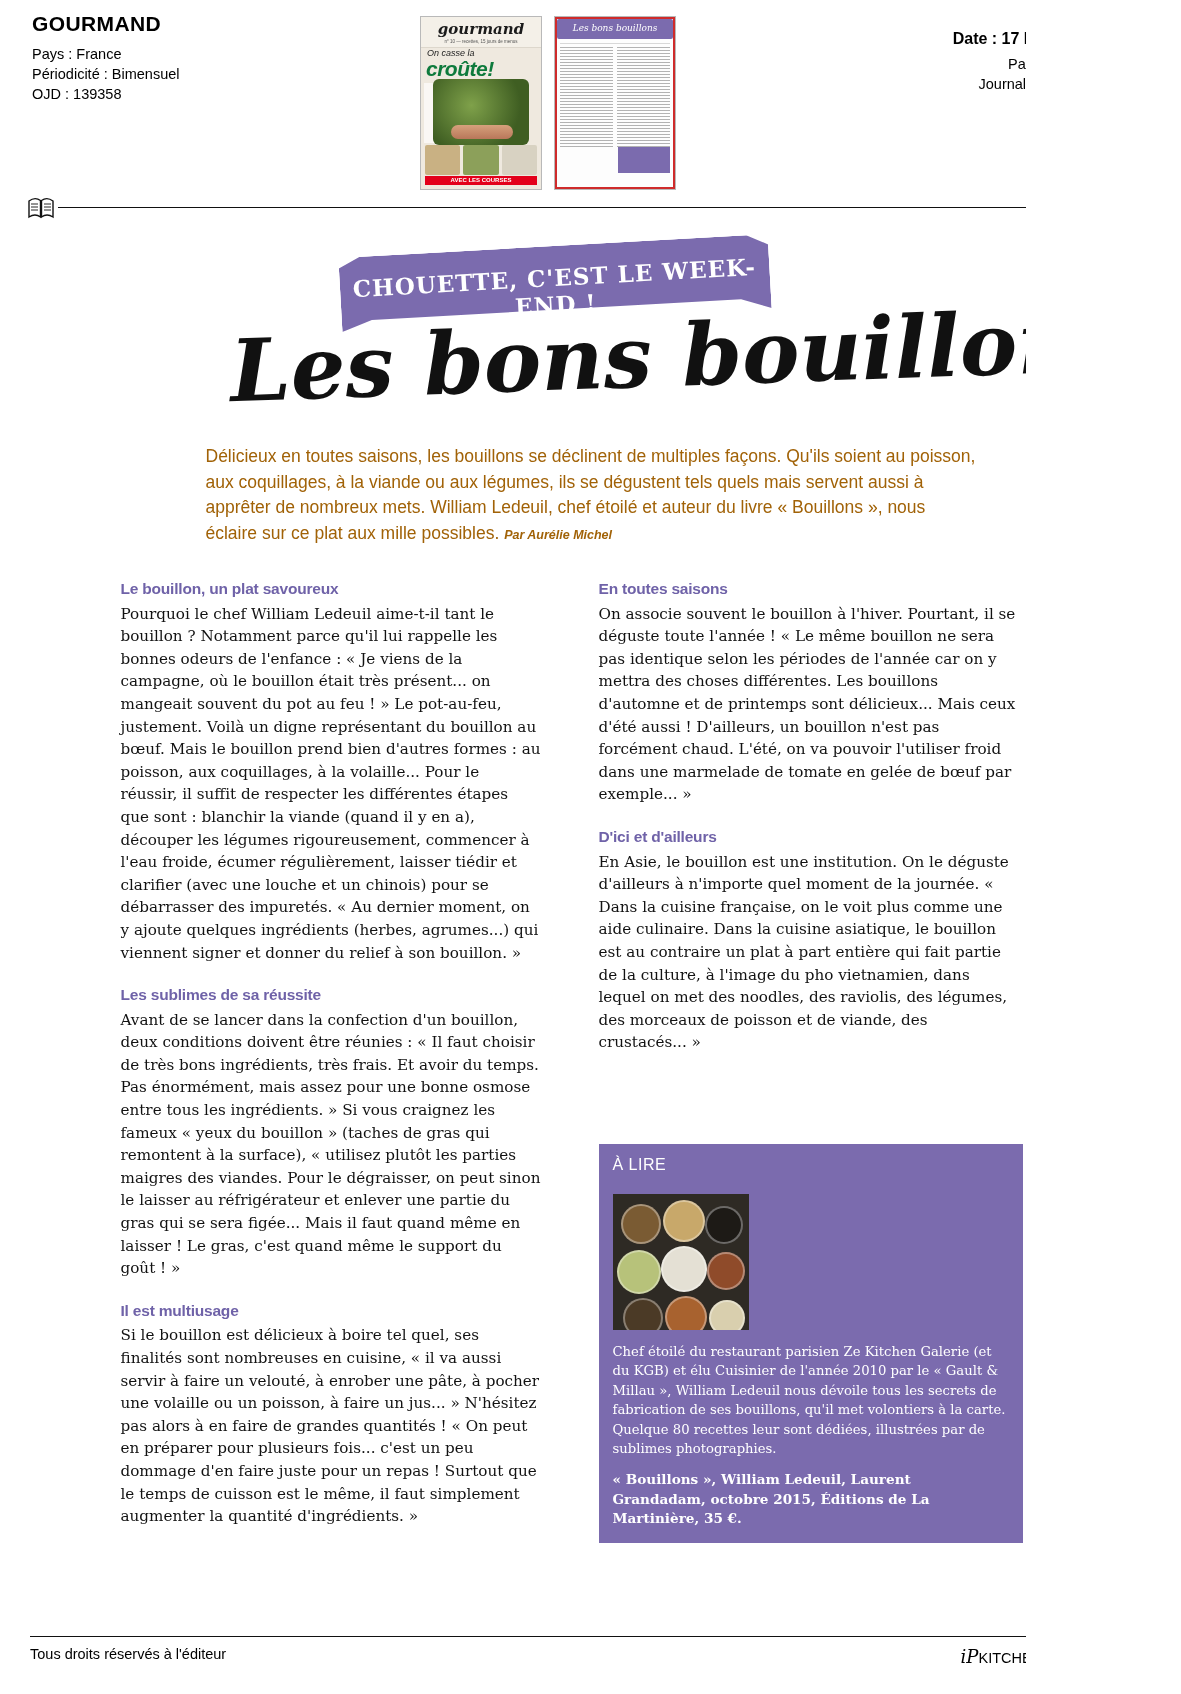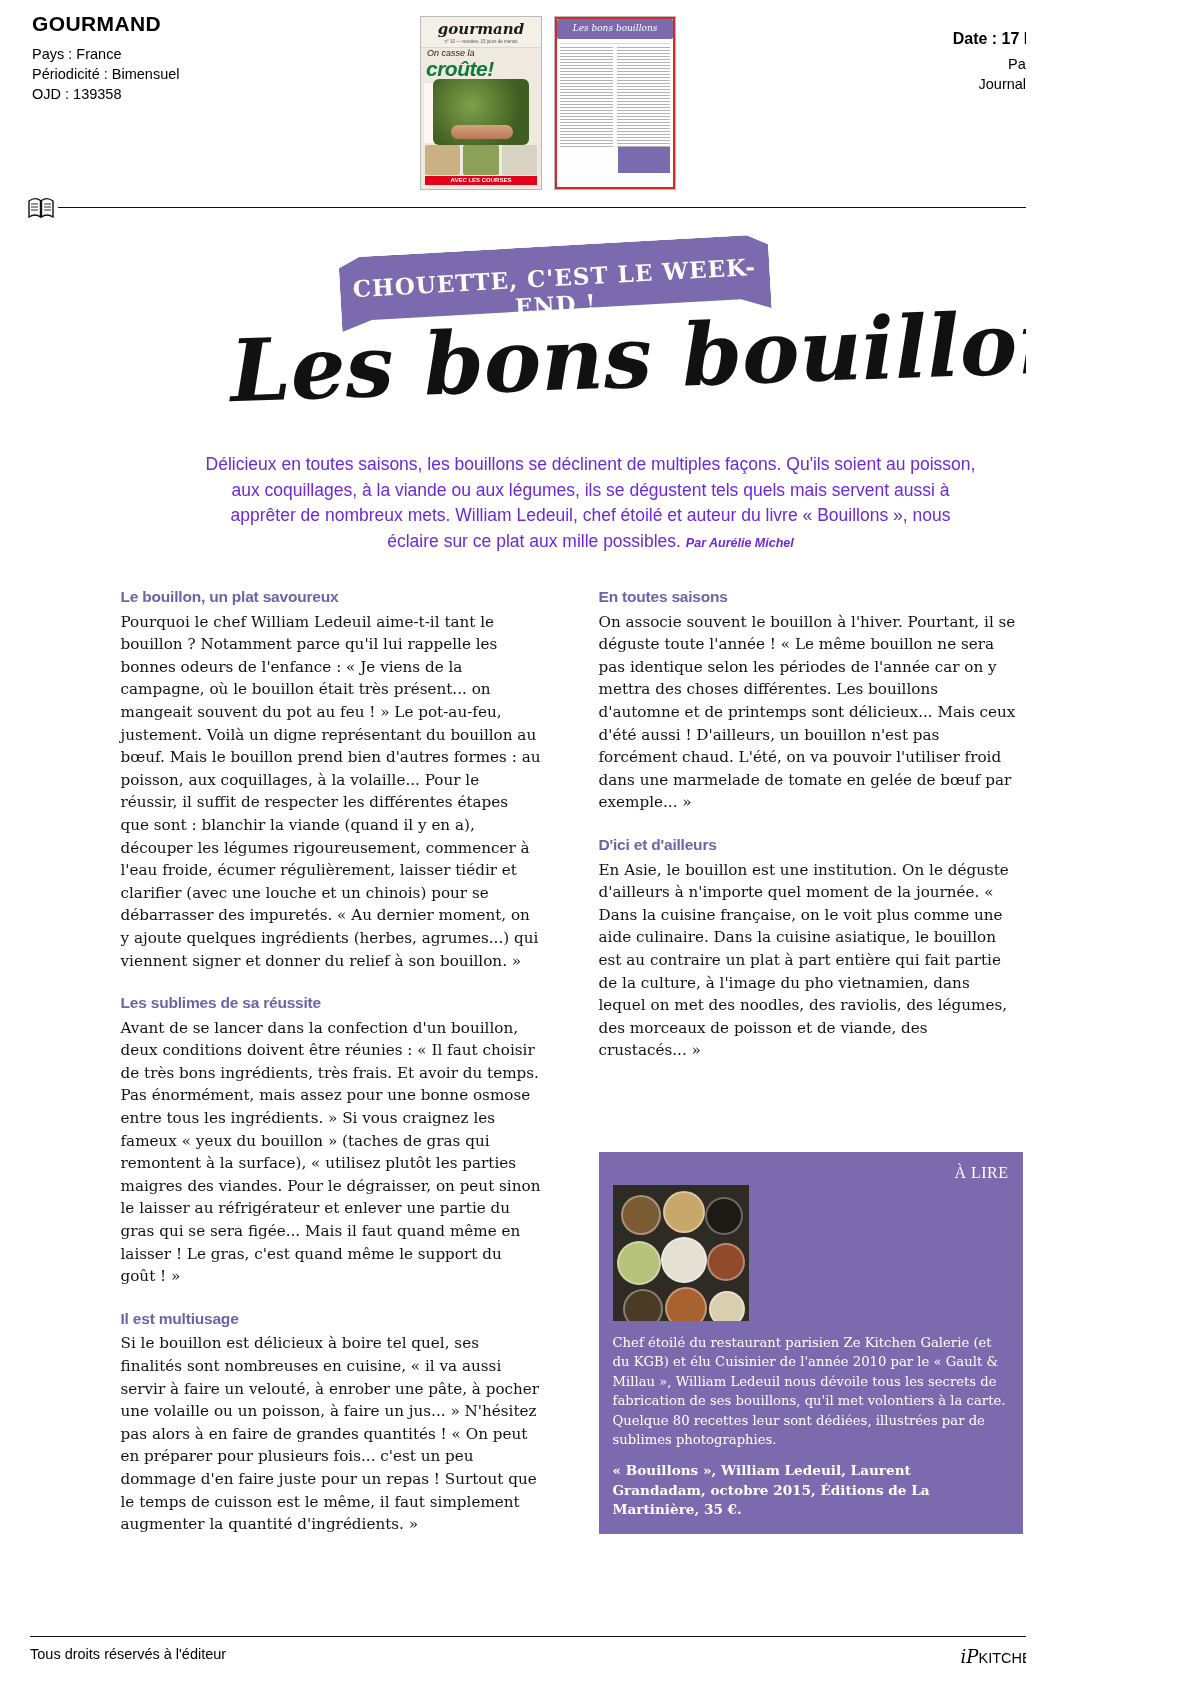--- a/index.html
+++ b/index.html
@@ -320,26 +320,25 @@
     font-weight: bold;
     font-size: 86px;
     line-height: 110px;
     color: #111;
     transform: rotate(-2deg);
     white-space: nowrap;
   }
 
   .standfirst {
     width: 770px;
-    margin: 8px auto;
-    text-align: center;
+    margin: 0 auto;
     font-family: "Liberation Sans", sans-serif;
     font-size: 17.5px;
     line-height: 25.5px;
-    color: #6d28d9;
+    color: #a16207;
     padding-top: 6px;
   }
   .standfirst .byline {
     font-size: 12.5px;
     font-style: italic;
     font-weight: bold;
   }
 
   
   .cols {
@@ -380,25 +379,24 @@
     position: absolute;
     left: 478px;
     top: 566px;
     width: 424px;
     background: #7b6bae;
     color: #ffffff;
     padding: 12px 14px 14px 14px;
     box-sizing: border-box;
   }
   .alire-label {
-    font-family: Liberation Serif, serif;
+    font-family: Liberation Sans, sans-serif;
     font-size: 16px;
     letter-spacing: 0.5px;
-    margin-bottom: 3px;
-    text-align: right;
+    margin-bottom: 20px;
   }
   .alire-body {
     display: flex;
     gap: 12px;
     flex-direction: column;
   }
   .alire-photo {
     width: 136px;
     height: 168px;
     flex: 0 0 136px;

